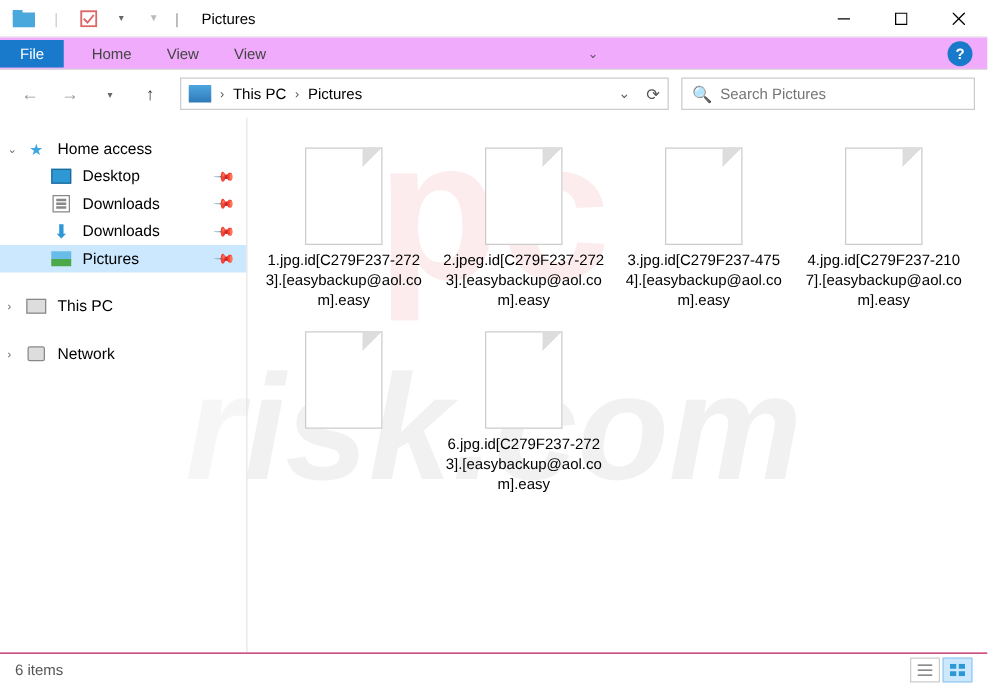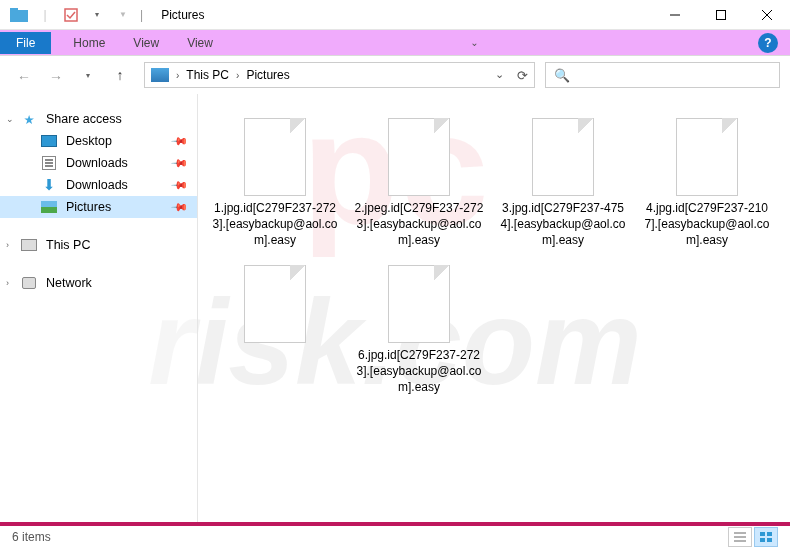--- a/index.html
+++ b/index.html
@@ -53,21 +53,21 @@
 
 
 .content { flex: 1; padding: 18px 10px; display: flex; flex-wrap: wrap; align-content: flex-start; gap: 10px 10px; }
 .file-item { width: 134px; display: flex; flex-direction: column; align-items: center; }
 .file-icon { width: 70px; height: 84px; position: relative; }
 .file-icon-body { width: 62px; height: 78px; background: #fff; border: 1px solid #ccc; position: absolute; bottom: 0; left: 4px; }
 .file-icon-fold2 { position: absolute; top: 6px; right: 4px; width: 16px; height: 16px; background: linear-gradient(135deg, #ddd 0%, #ddd 48%, transparent 50%); }
 .file-name { font-size: 12px; text-align: center; margin-top: 4px; word-break: break-all; line-height: 1.35; color: #000; max-height: 66px; overflow: hidden; }
 
 
-.status-bar { height: 26px; border-top: 4px solid #be185d; display: flex; align-items: center; padding: 0 12px; font-size: 12px; color: #555; position: relative; z-index: 2; background: #fff; gap: 24px; }
+.status-bar { height: 26px; border-top: 1px solid #be185d; display: flex; align-items: center; padding: 0 12px; font-size: 12px; color: #555; position: relative; z-index: 2; background: #fff; gap: 24px; }
 .view-toggles { margin-left: auto; display: flex; gap: 2px; }
 .view-btn { width: 24px; height: 20px; border: 1px solid #ccc; display: flex; align-items: center; justify-content: center; font-size: 11px; }
 .view-btn.active { background: #cce8ff; border-color: #99c9ef; }
 
 
 .ico-star { color: #40a8e0; }
 .ico-desktop { width: 16px; height: 12px; background: #2e98d4; border: 1px solid #1c6a9a; }
 .ico-doc { width: 14px; height: 14px; border: 1px solid #888; background: #fff; position: relative; }
 .ico-doc::before { content: ""; position: absolute; top: 2px; left: 2px; right: 2px; height: 2px; background: #888; box-shadow: 0 3px 0 #888, 0 6px 0 #888; }
 .ico-down { color: #2e98d4; font-size: 15px; }
@@ -145,31 +145,32 @@
     <span class="bc-seg">This PC</span>
     <span class="bc-chev">›</span>
     <span class="bc-seg">Pictures</span>
     <div class="bc-end">
       <span class="bc-chev" style="font-size:11px">⌄</span>
       <span style="font-size:13px;color:#555">⟳</span>
     </div>
   </div>
   <div class="search-box">
     <span class="search-icon">🔍</span>
+    <input class="search-input" placeholder="Search Pictures" style="">
   </div>
 </div>
 
 <div class="body-area">
 
   <div class="sidebar">
     <div class="side-group">
       <div class="side-item">
         <span class="caret">⌄</span>
         <span class="side-icon ico-star">★</span>
-        <span>Share access</span>
+        <span>Home access</span>
       </div>
       <div class="side-item child">
         <span class="side-icon">
             <span class="ico-desktop"></span>
           </span>
         <span>Desktop</span>
         <span class="pin">📌</span>
       </div>
       <div class="side-item child">
         <span class="side-icon">

